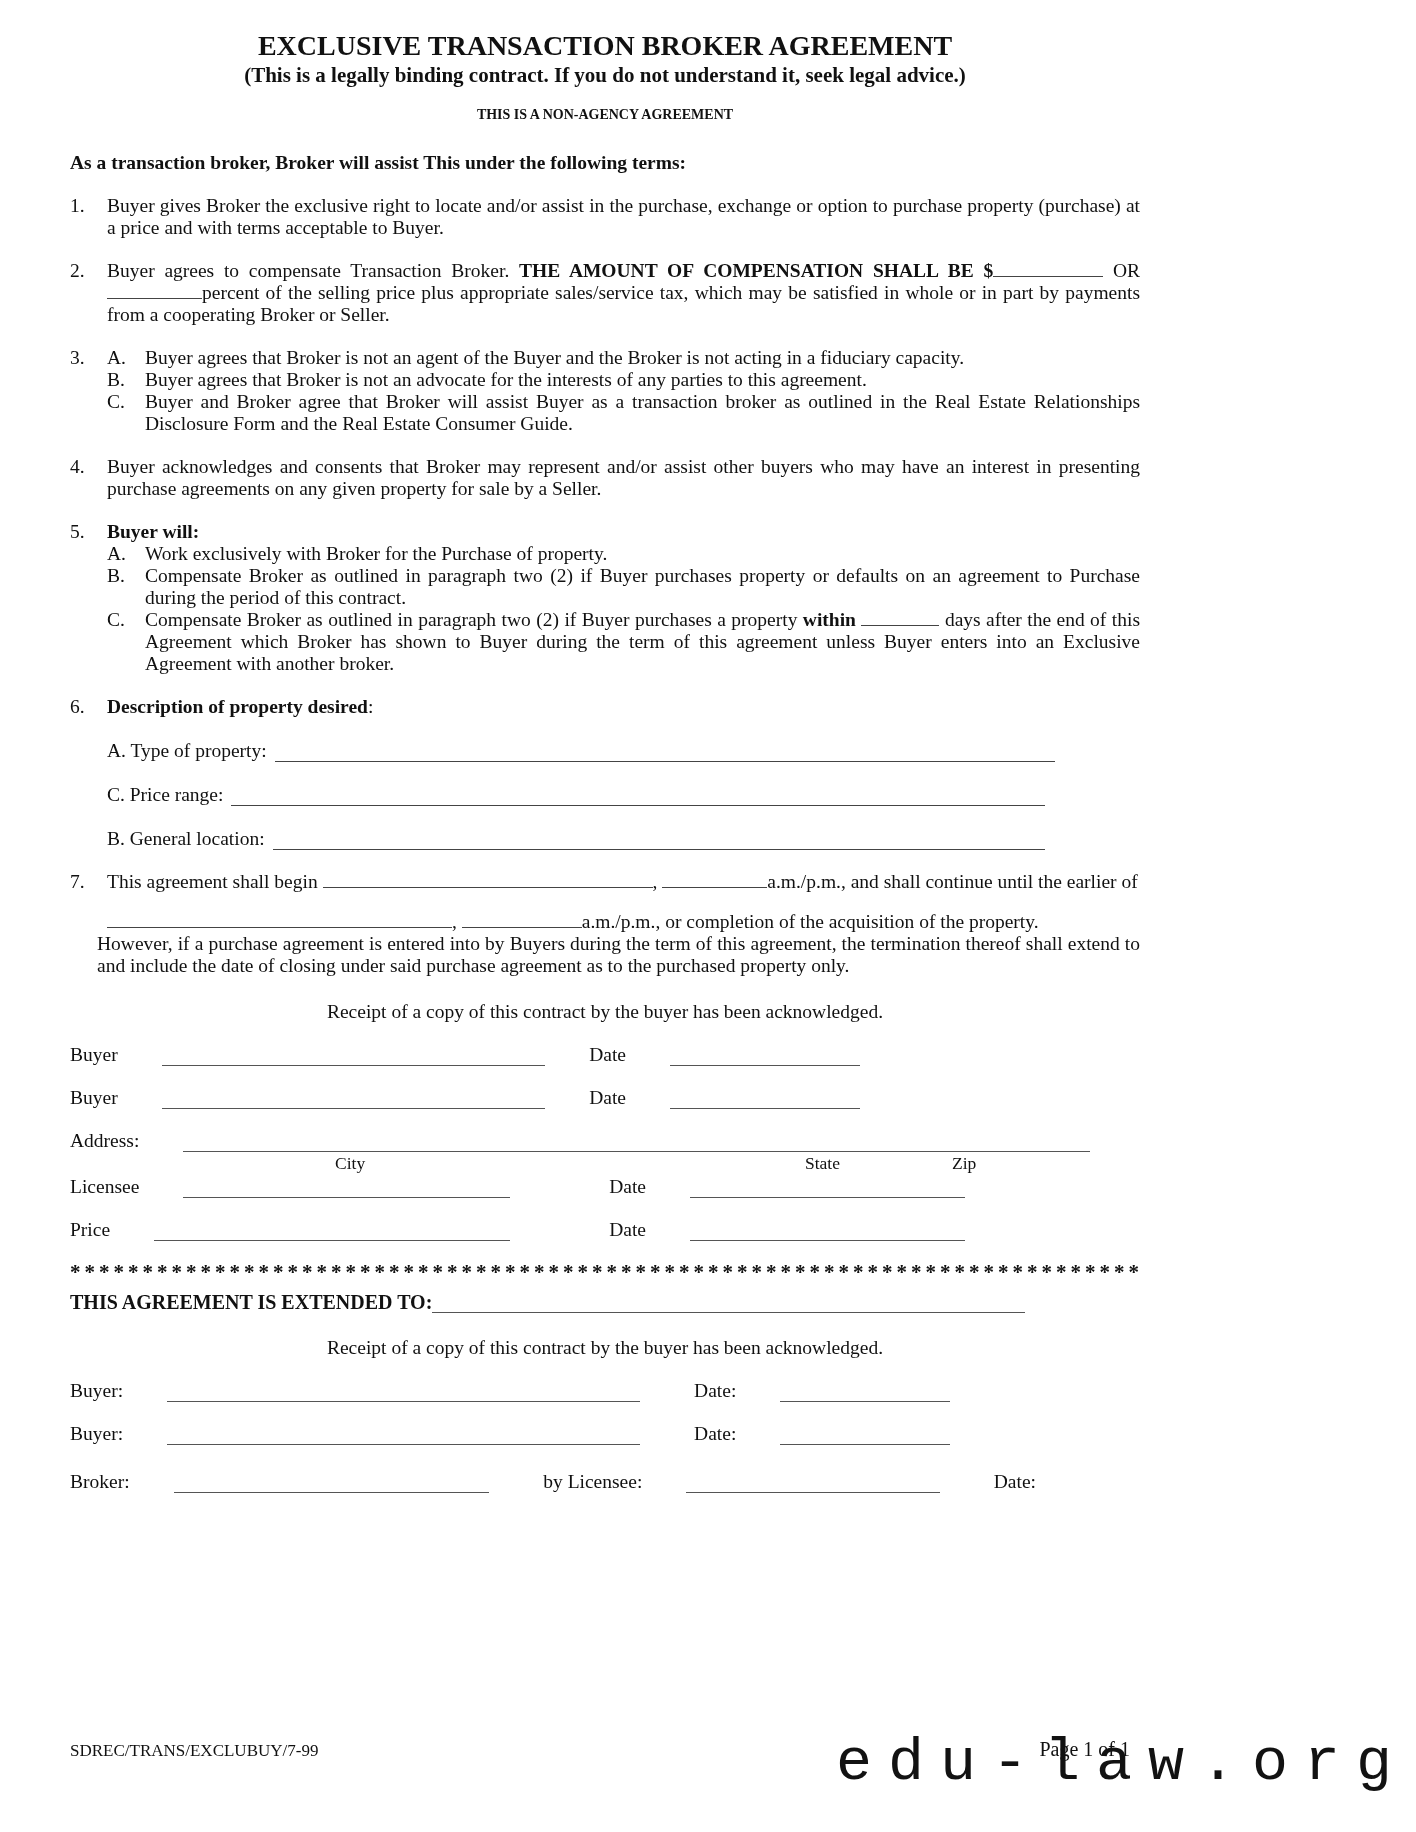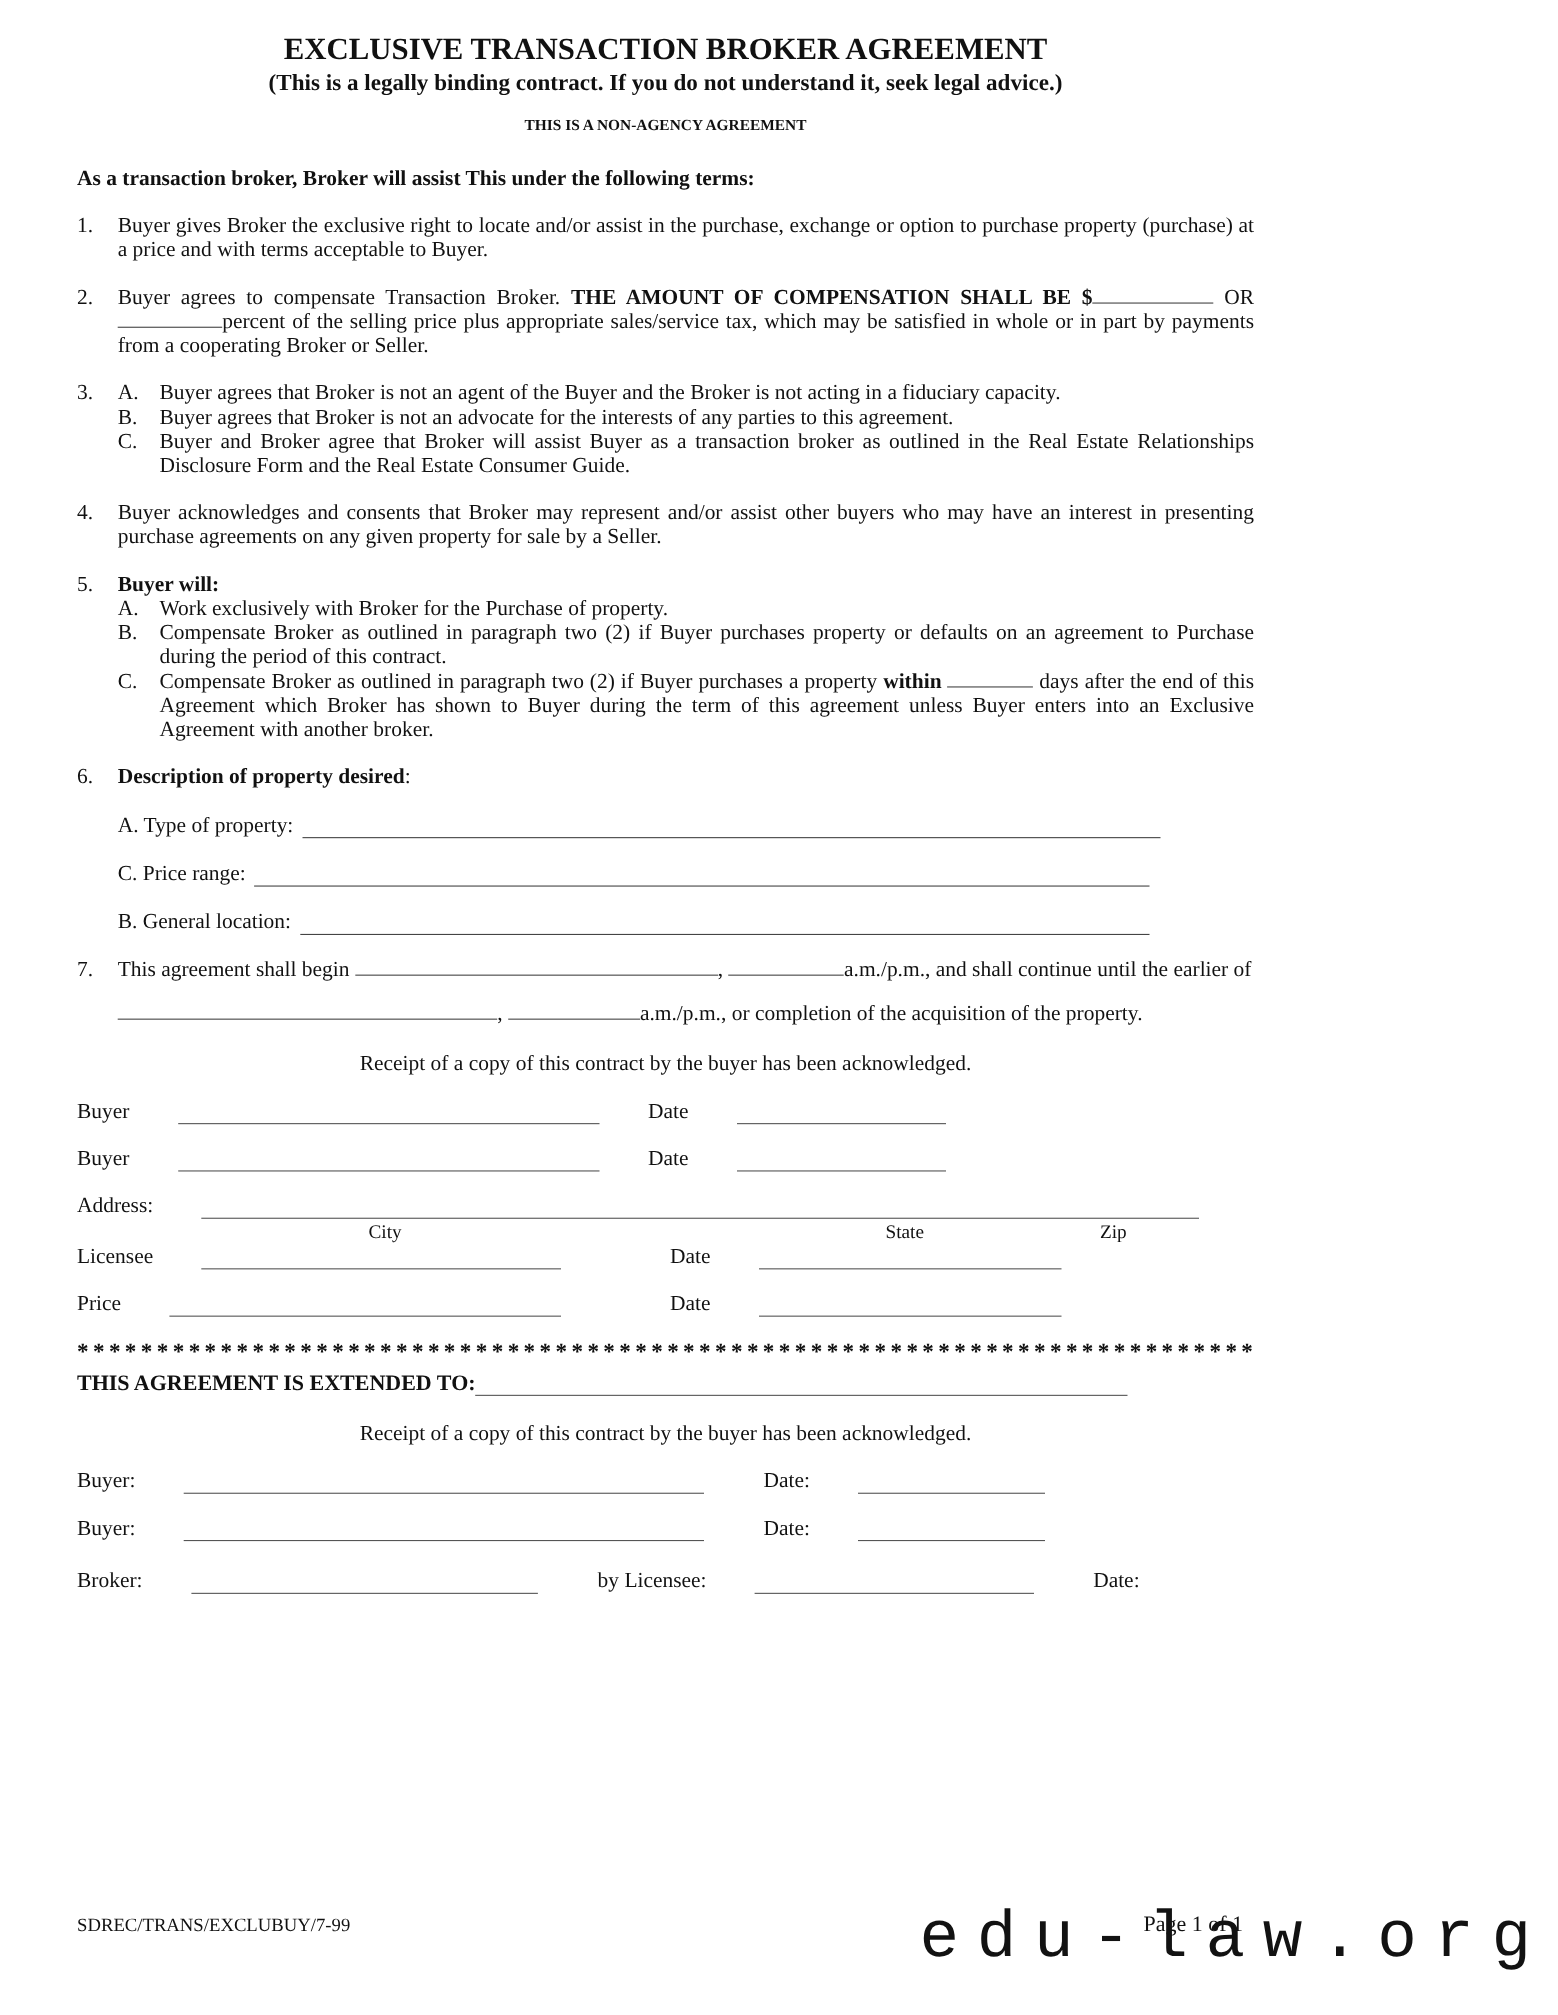--- a/index.html
+++ b/index.html
@@ -136,20 +136,21 @@
   </div>
 
   <div class="item">
     <span class="num">7.</span>
     <div class="subcol">
       <div class="p7a"><span>This agreement shall begin</span>
         <span class="iblank w330"></span><span>,</span>
         <span class="iblank w105"></span><span>a.m./p.m., and shall continue until the earlier of</span></div>
       <div class="p7b"><span class="iblank w345"></span><span>,</span>
         <span class="iblank w120"></span><span>a.m./p.m., or completion of the acquisition of the property.</span></div>
+      <div class="p7c">However, if a purchase agreement is entered into by Buyers during the term of this agreement, the termination thereof shall extend to and include the date of closing under said purchase agreement as to the purchased property only.</div>
     </div>
   </div>
 
   <div class="ack">Receipt of a copy of this contract by the buyer has been acknowledged.</div>
 
   <div class="sigrow" style="width:790px;">
     <span class="slabel">Buyer</span>
     <span class="sblank flex1"></span>
     <span class="slabel">Date</span>
     <span class="sblank" style="width:190px;"></span>
@@ -162,21 +163,21 @@
     <span class="sblank" style="width:190px;"></span>
   </div>
 
   <div class="sigrow" style="width:1020px;">
     <span class="slabel">Address:</span>
     <span class="sblank flex1"></span>
   </div>
   <div class="sublabels">
     <span style="left:265px;">City</span>
     <span style="left:735px;">State</span>
-    <span style="left:930px;">Zip</span>
+    <span style="left:882px;">Zip</span>
   </div>
 
   <div class="sigrow" style="width:895px;margin-top:2px;">
     <span class="slabel">Licensee</span>
     <span class="sblank flex1"></span>
     <span class="slabel" style="margin-left:55px;">Date</span>
     <span class="sblank" style="width:275px;"></span>
   </div>
 
   <div class="sigrow" style="width:895px;">

